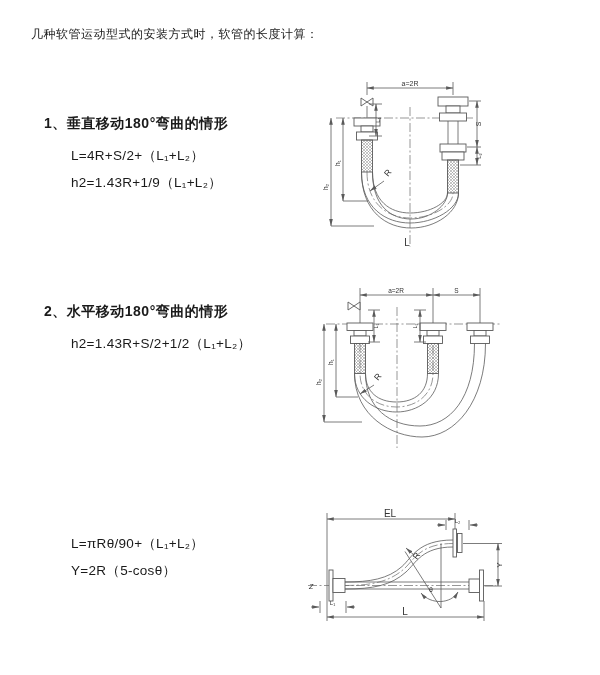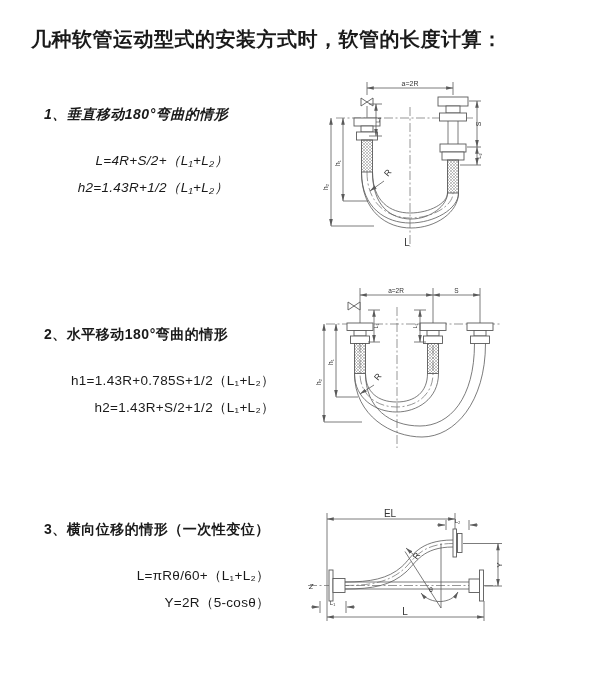--- a/index.html
+++ b/index.html
@@ -1,26 +1,26 @@
 <!DOCTYPE html>
 <html><head>
 <meta charset="utf-8">
 <style>
   html,body{margin:0;padding:0;}
   body{
     width:600px;height:675px;background:#ffffff;position:relative;overflow:hidden;
     font-family:"Liberation Sans","DejaVu Sans",sans-serif;color:#1a1a1a;
   }
   .page-title{
-    position:absolute;left:31px;top:26px;font-size:20px;font-weight:700;
+    position:absolute;left:31px;top:26px;font-size:12px;font-weight:400;
     letter-spacing:0.5px;white-space:nowrap;
   }
   .section{position:absolute;}
   .sec-head{font-size:14px;font-weight:600;letter-spacing:0.5px;white-space:nowrap;}
-  .formulas{margin-left:27px;margin-top:23px;text-align:right;}
+  .formulas{margin-left:27px;margin-top:9px;}
   .formula{font-size:13.5px;line-height:27px;white-space:nowrap;letter-spacing:0.3px;}
   .diagram{position:absolute;}
   svg text{fill:#333;font-family:"Liberation Sans","DejaVu Sans",sans-serif;}
   .thin{stroke:#5a5a5a;stroke-width:0.8;fill:none;}
   .fit{stroke:#5a5a5a;stroke-width:0.9;fill:#ffffff;}
   .braid{stroke:#5a5a5a;stroke-width:0.9;fill:url(#braidpat);}
   .cl{stroke:#6a6a6a;stroke-width:0.7;fill:none;stroke-dasharray:9 2.5 2 2.5;}
 </style>
 </head>
 <body>
@@ -34,25 +34,25 @@
       <path d="M8.8,0.7 L0.2,3 L8.8,5.3 Z" fill="#5a5a5a"></path>
     </marker>
     <pattern id="braidpat" width="3" height="3" patternUnits="userSpaceOnUse">
       <path d="M0,3 L3,0 M0,0 L3,3" stroke="#8a8a8a" stroke-width="0.5"></path>
     </pattern>
   </defs>
 </svg>
 
 <div class="page-title">几种软管运动型式的安装方式时，软管的长度计算：</div>
 
-<div class="section" style="left:44px;top:106px;font-style:italic;">
+<div class="section" style="left:44px;top:115px;">
   <div class="sec-head">1、垂直移动180°弯曲的情形</div>
   <div class="formulas">
     <div class="formula">L=4R+S/2+（L₁+L₂）</div>
-    <div class="formula">h2=1.43R+1/2（L₁+L₂）</div>
+    <div class="formula">h2=1.43R+1/9（L₁+L₂）</div>
   </div>
 </div>
 
 <svg class="diagram" style="left:310px;top:75px;" width="290" height="185" viewBox="0 0 290 185">
   <g>
     <path class="cl" d="M26,43 H164"></path>
     <path class="cl" d="M100,32 V172"></path>
   </g>
   <g>
     <path class="thin" d="M57,7 V20"></path>
@@ -112,24 +112,23 @@
     <path class="thin" d="M51.5,97 C51.5,137 77,153 101,153 C126,153 148.5,137 148.5,118"></path>
     <path class="cl" d="M57,97 C57,130 79,143 100.5,143 C122,143 143,131 143,118"></path>
   </g>
   <g>
     <text x="78" y="102" font-size="8.5" transform="rotate(-50 78,102)">R</text>
     <path class="thin" d="M74,106 L60,116" marker-end="url(#aE)"></path>
   </g>
   <text x="97" y="171" font-size="10" text-anchor="middle">L</text>
 </svg>
 
-<div class="section" style="left:44px;top:326px;">
+<div class="section" style="left:44px;top:303px;">
   <div class="sec-head">2、水平移动180°弯曲的情形</div>
   <div class="formulas">
-    <div class="formula">h1=1.43R+0.785S+1/2（L₁+L₂）</div>
     <div class="formula">h2=1.43R+S/2+1/2（L₁+L₂）</div>
   </div>
 </div>
 
 <svg class="diagram" style="left:310px;top:280px;" width="290" height="180" viewBox="0 0 290 180">
   <g>
     <path class="cl" d="M16,44 H192"></path>
     <path class="cl" d="M87,27 V168"></path>
   </g>
   <g>
@@ -187,23 +186,22 @@
     <path class="thin" d="M44.5,93.5 C44.5,136 82,157 112,157 C145,157 175.5,122 175.5,63.5"></path>
     <path class="cl" d="M50,63.5 V93.5 C50,115 67,127 86.5,127 C106,127 123,115 123,93.5 V63.5"></path>
   </g>
   <g>
     <text x="68" y="101" font-size="8.5" transform="rotate(-50 68,101)">R</text>
     <path class="thin" d="M64,105 L50,114" marker-end="url(#aE)"></path>
   </g>
 </svg>
 
 <div class="section" style="left:44px;top:521px;">
-  <div class="sec-head">3、横向位移的情形（一次性变位）</div>
   <div class="formulas">
-    <div class="formula">L=πRθ/60+（L₁+L₂）</div>
+    <div class="formula">L=πRθ/90+（L₁+L₂）</div>
     <div class="formula">Y=2R（5-cosθ）</div>
 
   </div>
 </div>
 
 <svg class="diagram" style="left:300px;top:500px;" width="300" height="140" viewBox="0 0 300 140">
   <g>
     <path class="thin" d="M27,13 V121 M155,13 V29"></path>
     <path class="thin" d="M27,19 H155" marker-start="url(#aS)" marker-end="url(#aE)"></path>
     <text x="90" y="16.5" font-size="10" text-anchor="middle">EL</text>

